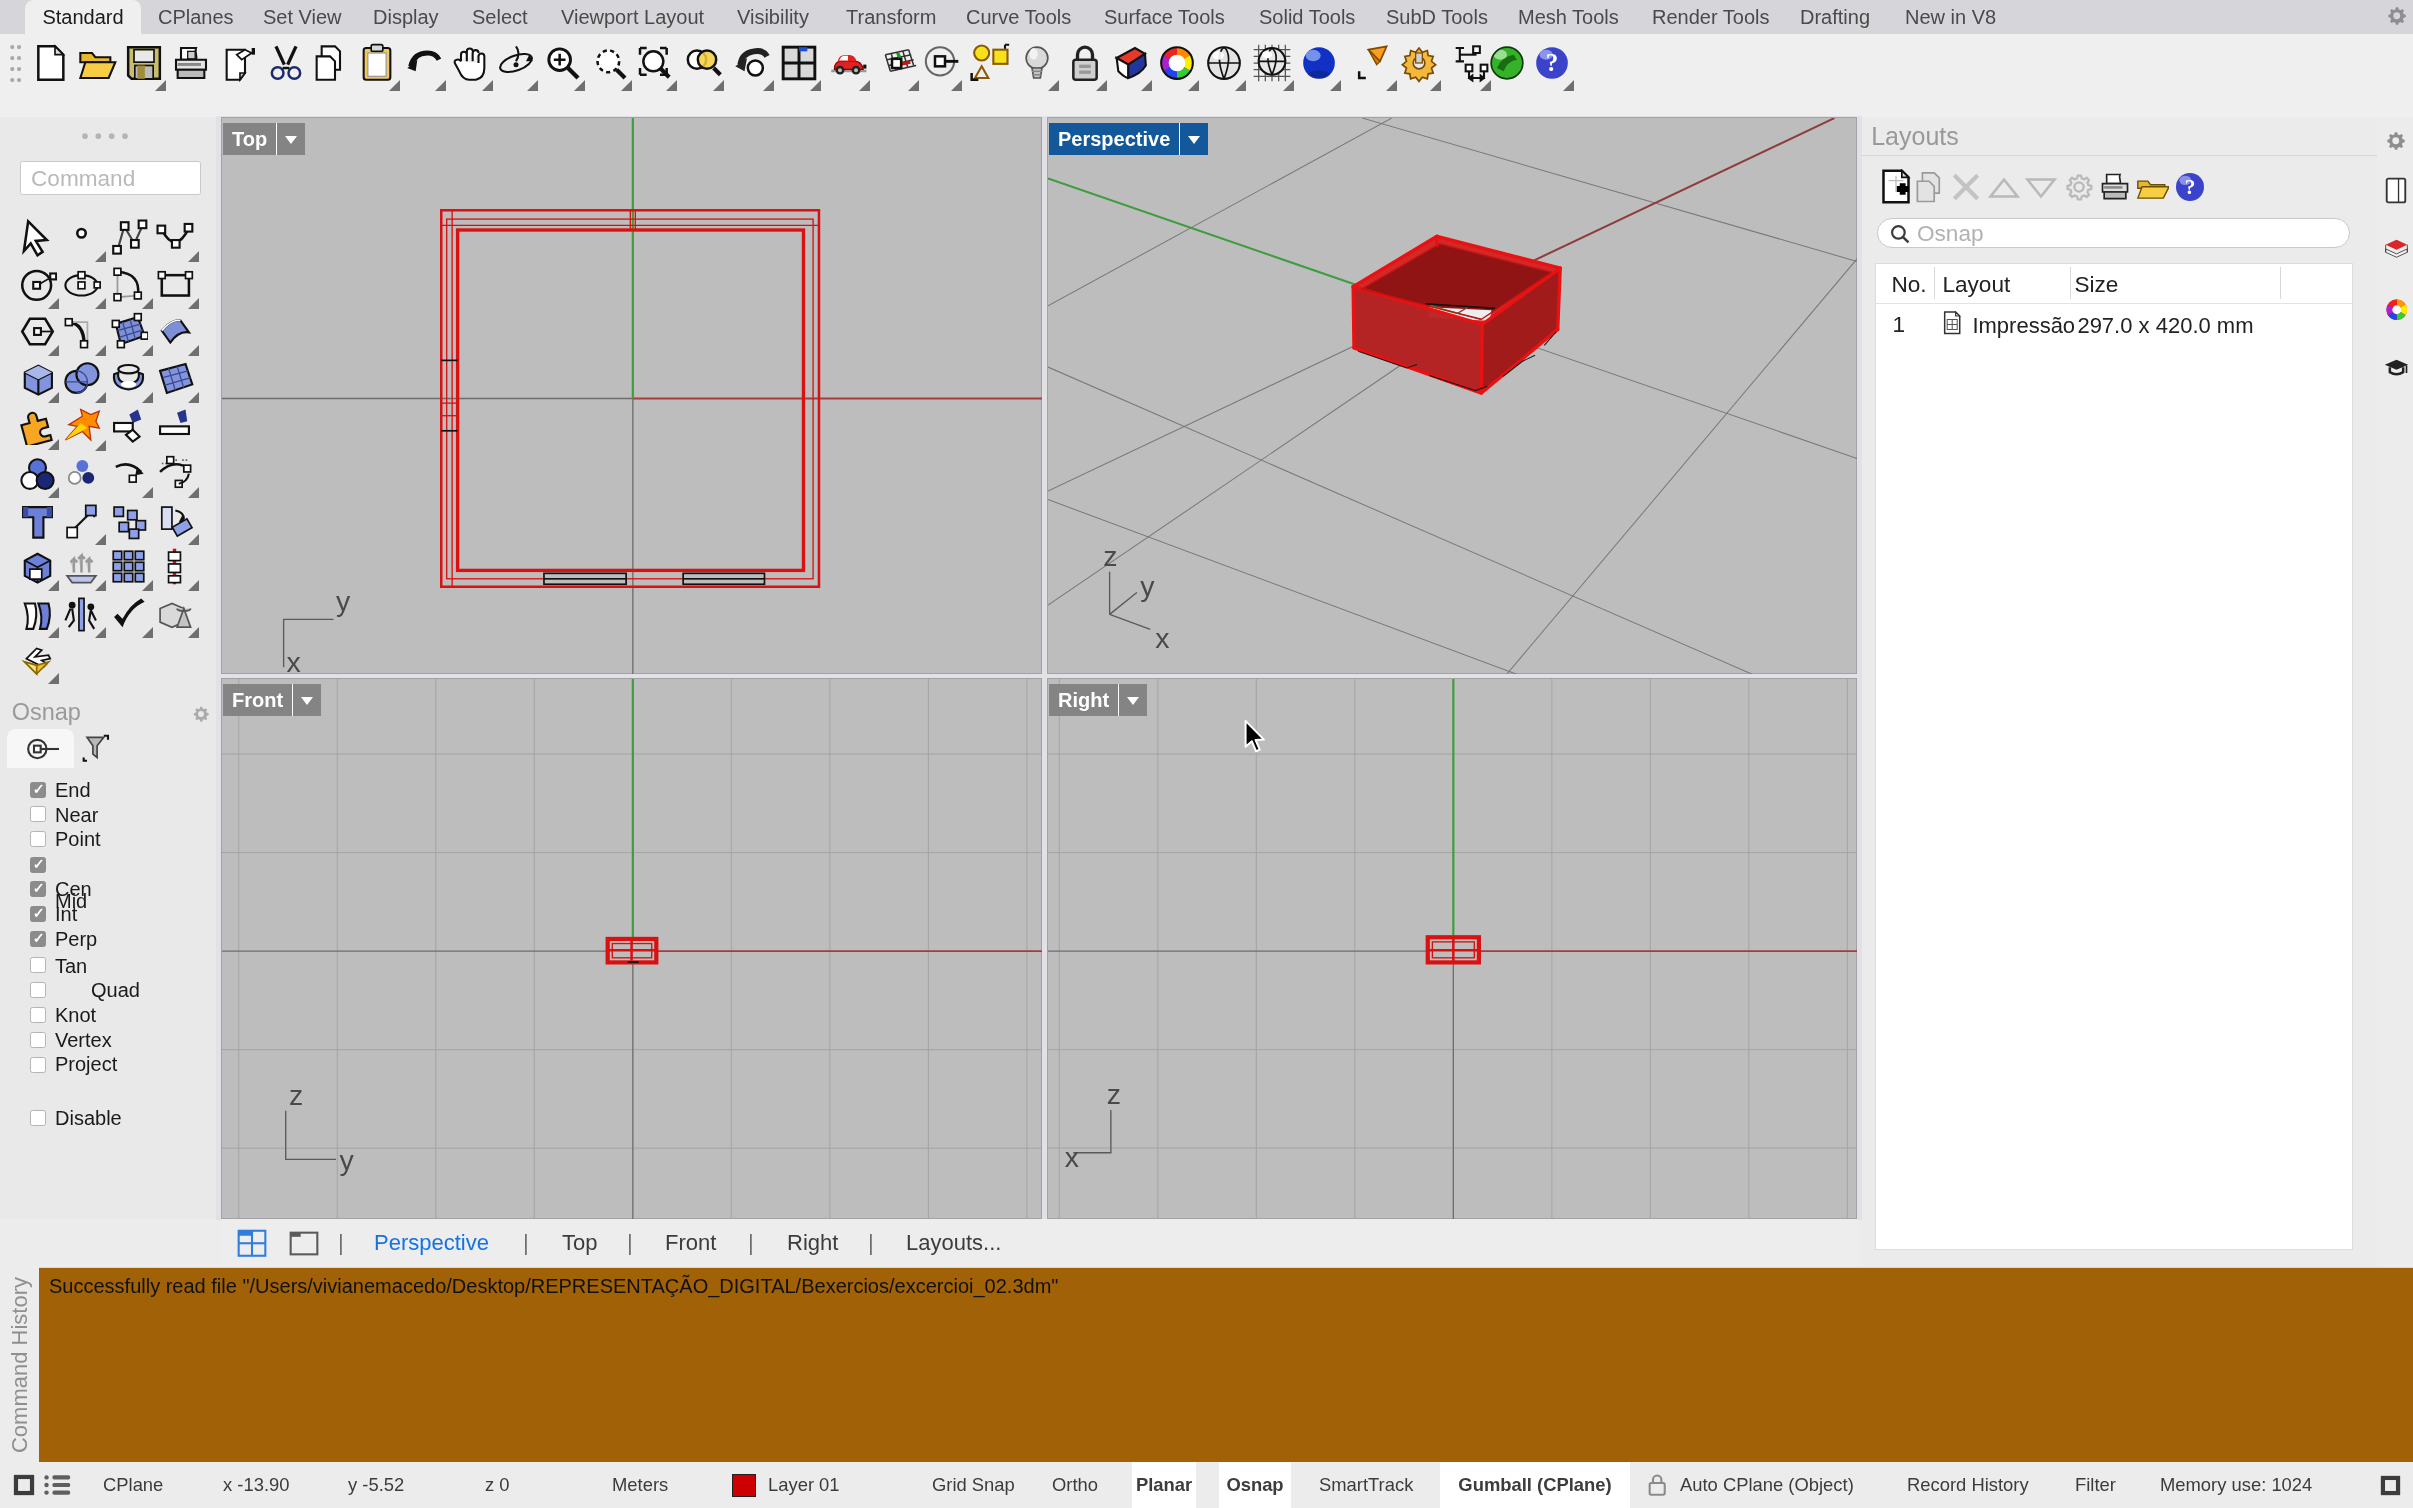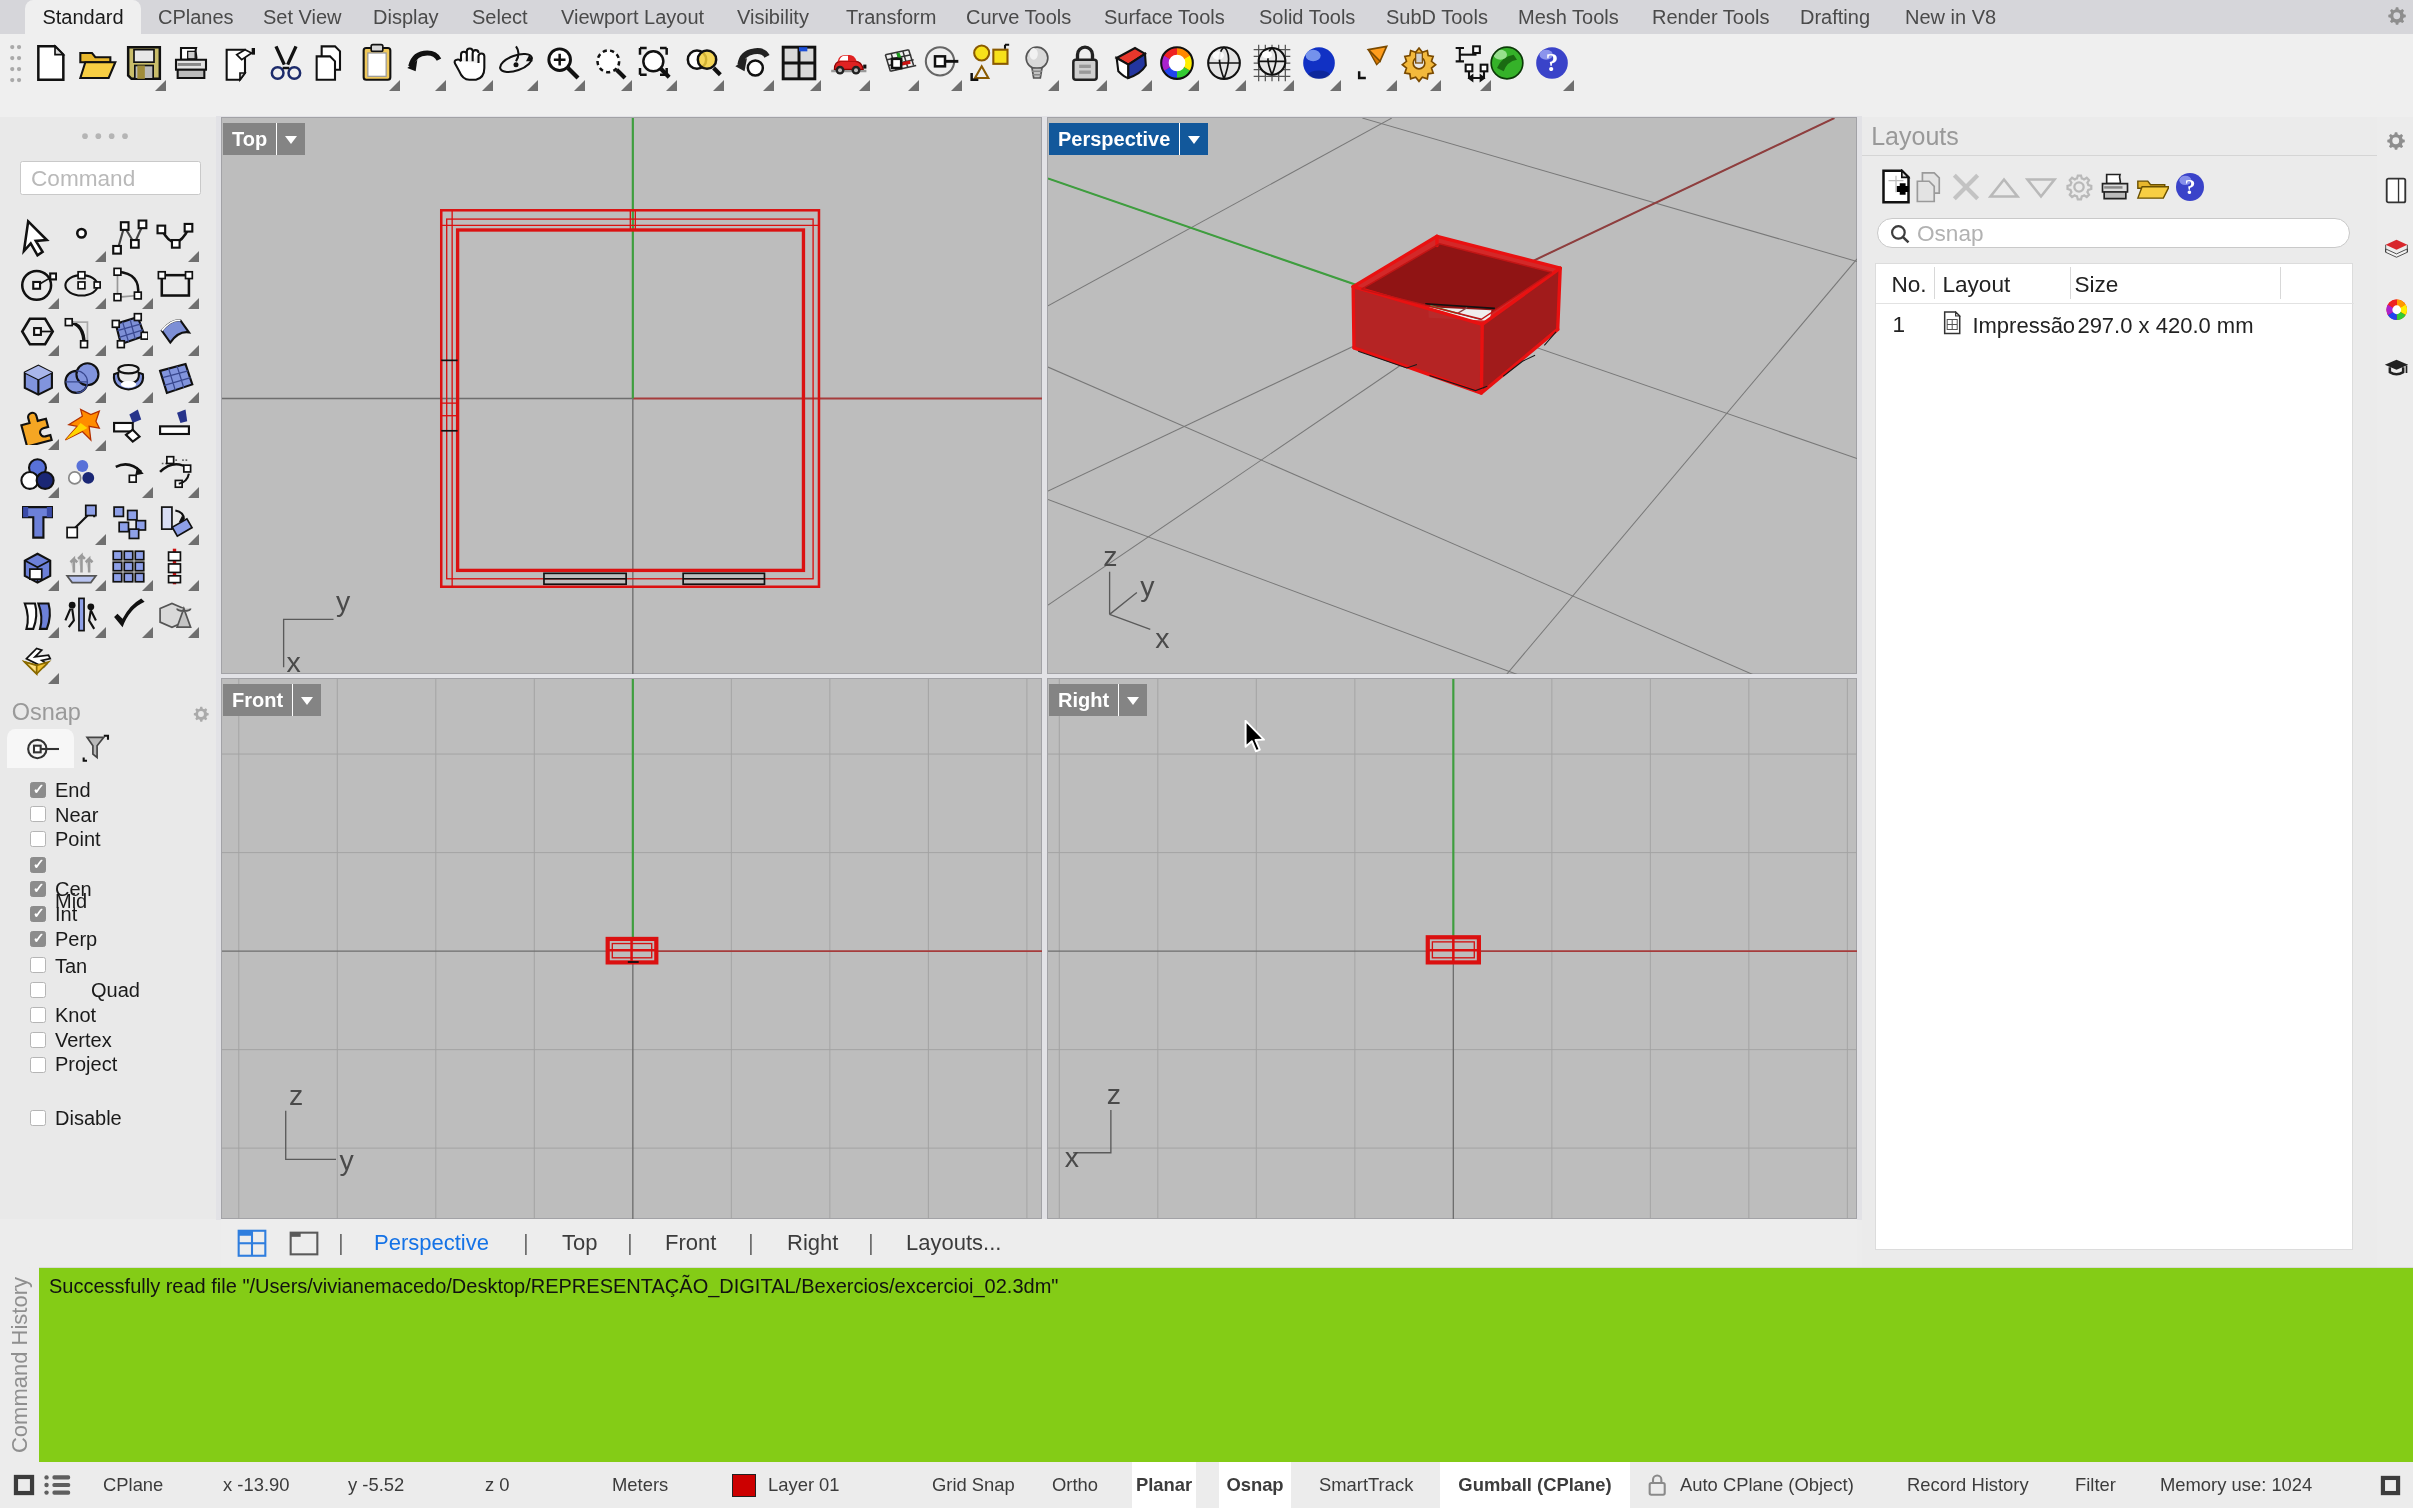--- a/index.html
+++ b/index.html
@@ -32,21 +32,21 @@
   .vplabel .txt { padding:0 9.2px; }
   .vplabel .dd { width:28.5px; height:32px; border-left:1.7px solid #fff; display:flex; align-items:center; justify-content:center; }
   .vplabel .dd:after { content:""; width:0; height:0; border:6.3px solid transparent; border-top:8.4px solid #fff; margin-top:7.5px; }
   .vplabel.blue { background:#12589b; }
   
   #rpanel { position:absolute; left:1862px; top:117px; width:515px; height:1150px; background:#ebebeb; }
   #rstrip { position:absolute; left:2377px; top:117px; width:37px; height:1150px; background:#ececec; }
   
   #vptabs { position:absolute; left:221px; top:1219px; width:1636px; height:48px; background:#ededed;
      display:flex; align-items:center; font-size:22px; color:#3c3c3c; }
-  #cmdhist { position:absolute; left:39px; top:1267px; width:2375px; height:195px; background:#84cc16; border-top:0.8px solid #d9d9d9; }
+  #cmdhist { position:absolute; left:39px; top:1267px; width:2375px; height:195px; background:#a16207; border-top:0.8px solid #d9d9d9; }
   #cmdhist .line { position:absolute; left:10px; top:6.7px; font-size:20px; color:#111; }
   #histstrip { position:absolute; left:0; top:1267px; width:39px; height:195px; background:#ececec; border-radius:0 10px 0 0;}
   #histstrip span { position:absolute; left:50%; top:50%; transform:translate(-50%,-50%) rotate(-90deg);
      color:#8f8f8f; font-size:22px; white-space:nowrap; }
   #statusbar { position:absolute; left:0; top:1462px; width:2413px; height:46px; background:#ececec;
      font-size:18.4px; color:#3c3c3c; }
   .sbitem { position:absolute; top:0; height:46px; line-height:46px; text-align:center; }
   .sbwhite { background:#ffffff; font-weight:bold; }
 </style>
 </head>

